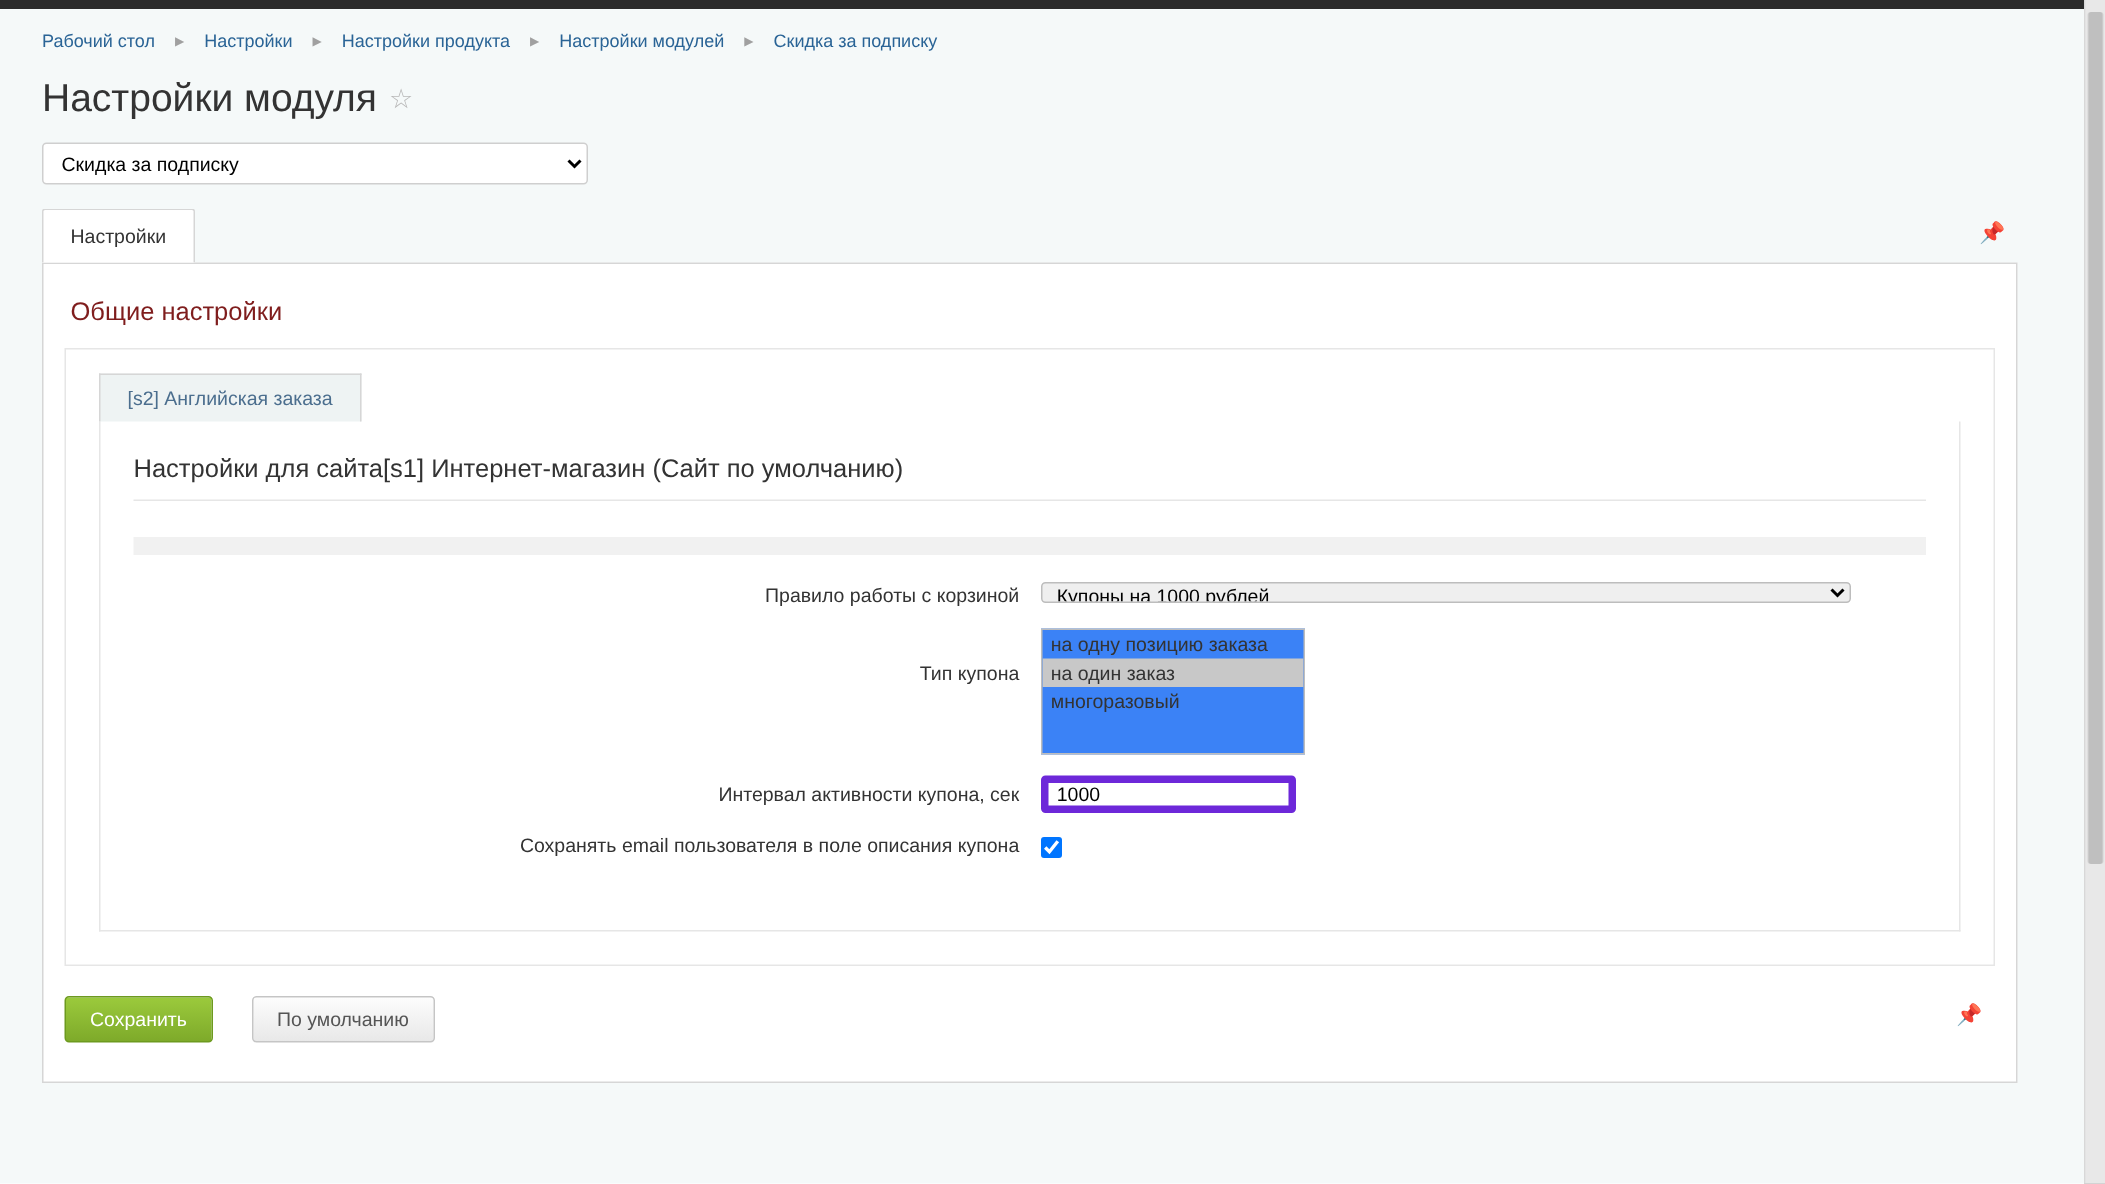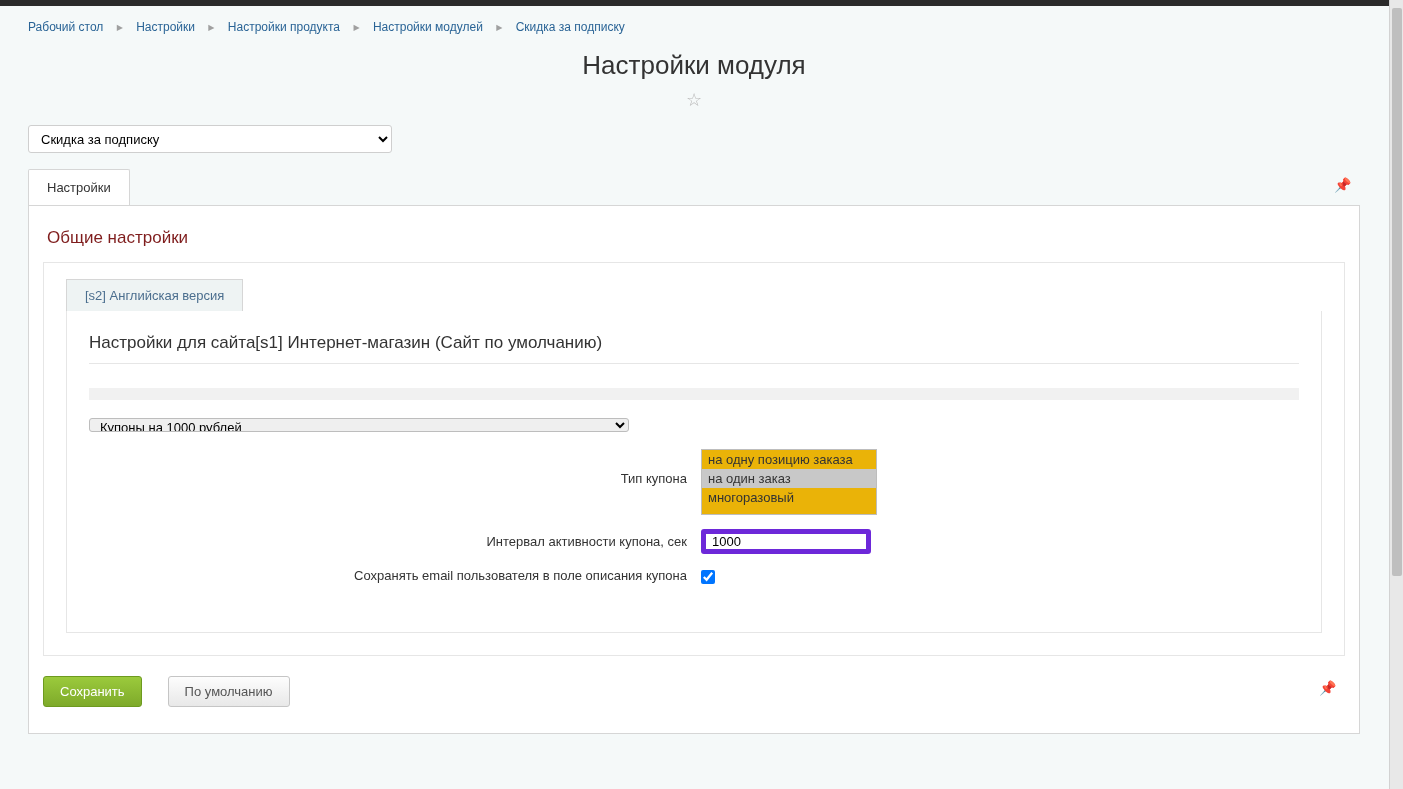--- a/index.html
+++ b/index.html
@@ -1,22 +1,22 @@
 <!DOCTYPE html>
 <html><head>
 <meta charset="utf-8">
 <style>
 * { box-sizing: border-box; margin: 0; padding: 0; }
 body { font-family: Arial, Helvetica, sans-serif; font-size: 13px; color: #333; background: #f5f9f9; }
 .topbar { height: 6px; background: #2b2b2b; }
-.page { padding: 0 28px 40px 28px; background: #f5f9f9; margin-right: 15px; }
+.page { padding: 0 28px 40px 28px; background: #f5f9f9; margin-right: 30px; }
 .breadcrumb { padding: 14px 0 10px 0; font-size: 12px; color: #2a6496; }
 .breadcrumb a { color: #2a6496; text-decoration: none; display: inline-block; }
 .bc-sep { display: inline-block; margin: 0 10px; color: #a0a0a0; font-size: 8px; vertical-align: middle; }
-.page-title { font-size: 26px; font-weight: normal; color: #333; padding: 6px 0 14px 0; display: flex; align-items: center; gap: 8px; flex-direction: column; }
+.page-title { font-size: 26px; font-weight: normal; color: #333; padding: 6px 0 14px 0; display: flex; align-items: center; gap: 8px; }
 .star-icon { color: #b8b8b8; font-size: 18px; cursor: pointer; }
 .module-select { margin-bottom: 16px; }
 .module-select select { width: 364px; height: 28px; border: 1px solid #cfcfcf; border-radius: 3px; padding: 0 8px; font-size: 13px; background: #fff; }
 .tabs-wrap { position: relative; }
 .outer-tabs { display: flex; gap: 0; }
 .outer-tab { border: 1px solid #d6d6d6; border-bottom: none; background: linear-gradient(to bottom, #f6f6f6, #e8e8e8); padding: 10px 18px; font-size: 13px; border-radius: 2px 2px 0 0; cursor: pointer; }
 .outer-tab.active { background: #fff; }
 .pin-icon { position: absolute; right: 8px; top: 8px; color: #909090; font-size: 14px; cursor: pointer; }
 .panel { background: #fff; border: 1px solid #d6d6d6; padding: 18px 14px 22px 14px; }
 .section-title { font-size: 17px; font-weight: normal; color: #7f1d1d; padding: 4px 4px 14px 4px; }
@@ -26,21 +26,21 @@
 .inner-tab.t-s2 { background: #eef3f3; color: #4b6e8e; }
 .inner-tab.active { background: #fff; font-weight: bold; color: #333; }
 .inner-content { border: 1px solid #e6e6e6; border-top: none; margin: 0 22px; padding: 16px 22px 34px 22px; }
 .inner-heading { font-size: 17px; color: #333; padding: 6px 0 10px 0; }
 .divider { border-top: 1px solid #e6e6e6; margin-bottom: 24px; }
 .form-row { display: grid; grid-template-columns: 1fr 1fr; gap: 14px; align-items: center; margin-bottom: 14px; }
 .form-row .lbl { text-align: right; color: #333; font-size: 13px; }
 .form-row .ctrl { text-align: left; }
 input[type="text"] { width: 170px; height: 25px; border: 5px solid #6d28d9; border-radius: 3px; padding: 0 6px; font-size: 13px; }
 select.basket-rule { width: 540px; height: 14px; border: 1px solid #bdbdbd; border-radius: 3px; padding: 0 6px; font-size: 13px; }
-.listbox { width: 176px; height: 66px; border: 1px solid #bdbdbd; background: #eab308; overflow-y: scroll; font-size: 13px; }
+.listbox { width: 176px; height: 84px; border: 1px solid #bdbdbd; background: #3b82f6; overflow-y: scroll; font-size: 13px; }
 .listbox .opt { padding: 2px 6px; cursor: pointer; white-space: nowrap; }
 .listbox .opt.selected { background: #c8c8c8; }
 input[type="checkbox"] { width: 14px; height: 14px; vertical-align: middle; }
 .spacer-bar { height: 12px; background: #f1f1f1; margin: 18px 0; }
 .actions { position: relative; margin-top: 16px; padding: 4px 0; display: flex; gap: 26px; align-items: center; }
 .btn { border-radius: 3px; padding: 7px 16px; font-size: 13px; cursor: pointer; border: 1px solid #999; }
 .btn-primary { background: linear-gradient(to bottom, #9bca3c, #7eaa2a); color: #fff; border-color: #6d9a1f; }
 .btn-default { background: linear-gradient(to bottom, #fdfdfd, #e8e8e8); color: #555; border-color: #c5c5c5; }
 .pin-bottom { position: absolute; right: 8px; top: 8px; color: #909090; font-size: 14px; cursor: pointer; }
 .right-scroll-fake { position: fixed; top: 0; right: 0; width: 14px; height: 100%; background: #e8e8e8; border-left: 1px solid #d2d2d2; }
@@ -78,31 +78,32 @@
   <div class="tabs-wrap">
     <div class="outer-tabs">
       <div class="outer-tab active">Настройки</div>
     </div>
     <span class="pin-icon">📌</span>
     <div class="panel">
       <div class="section-title">Общие настройки</div>
 
       <div class="inner-box">
         <div class="inner-tabs">
-          <div class="inner-tab t-s2">[s2] Английская версия</div>
+          <div class="inner-tab t-s2">[s2] Английская заказа</div>
         </div>
 
         <div class="inner-content">
           <div class="inner-heading">Настройки для сайта[s1] Интернет-магазин (Сайт по умолчанию)</div>
           <div class="divider"></div>
 
 
           <div class="spacer-bar"></div>
 
           <div class="form-row">
+            <div class="lbl">Правило работы с корзиной</div>
             <div class="ctrl">
               <select class="basket-rule">
                 <option>Купоны на 1000 рублей</option>
               </select>
             </div>
           </div>
 
           <div class="form-row" style="align-items:flex-start;">
             <div class="lbl" style="padding-top:22px;">Тип купона</div>
             <div class="ctrl">

